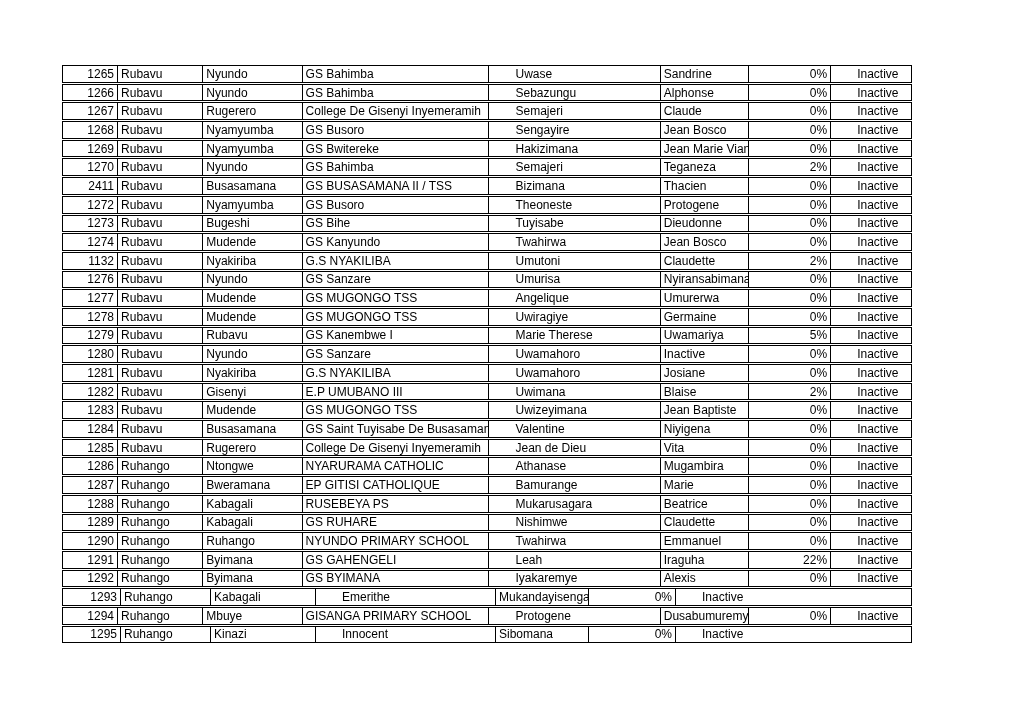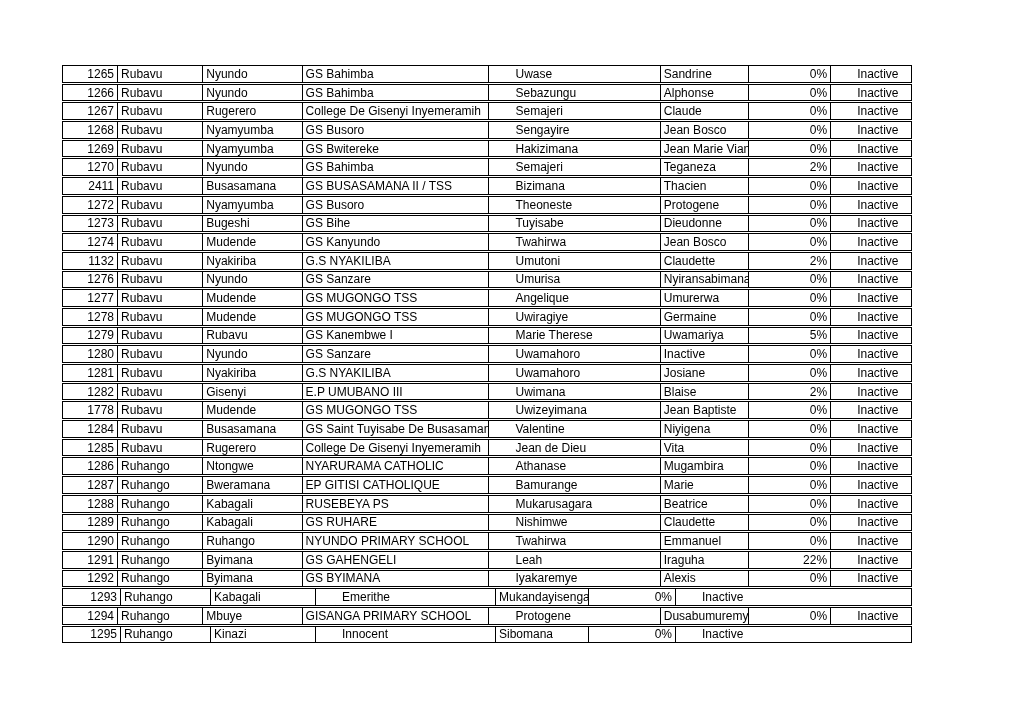--- a/index.html
+++ b/index.html
@@ -251,21 +251,21 @@
     <div class="cell c1">Rubavu</div>
     <div class="cell c2">Gisenyi</div>
     <div class="cell c3">E.P UMUBANO III</div>
     <div class="cell c4">Uwimana</div>
     <div class="cell c5">Blaise</div>
     <div class="cell c6 r">2%</div>
     <div class="cell c7">Inactive</div>
   </div>
 
   <div class="row">
-    <div class="cell c0 r">1778</div>
+    <div class="cell c0 r">1283</div>
     <div class="cell c1">Rubavu</div>
     <div class="cell c2">Mudende</div>
     <div class="cell c3">GS MUGONGO TSS</div>
     <div class="cell c4">Uwizeyimana</div>
     <div class="cell c5">Jean Baptiste</div>
     <div class="cell c6 r">0%</div>
     <div class="cell c7">Inactive</div>
   </div>
 
   <div class="row">

